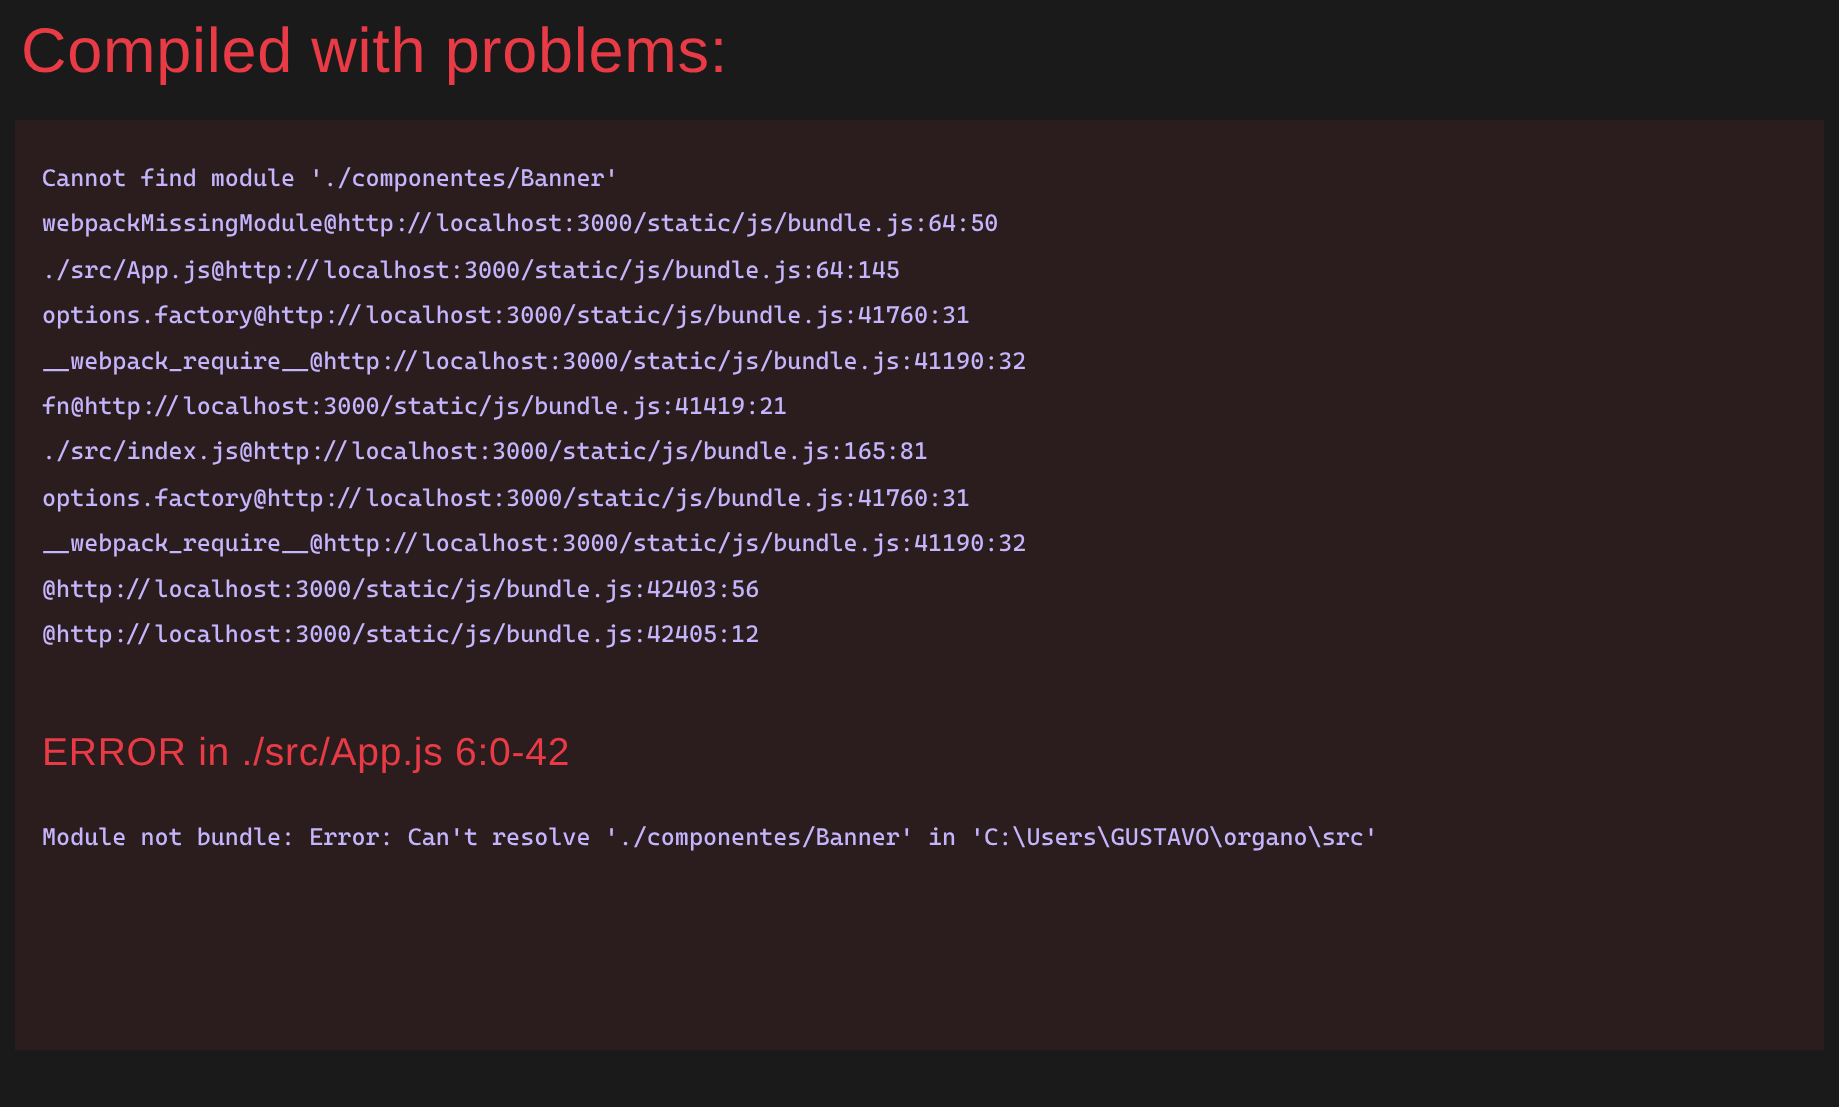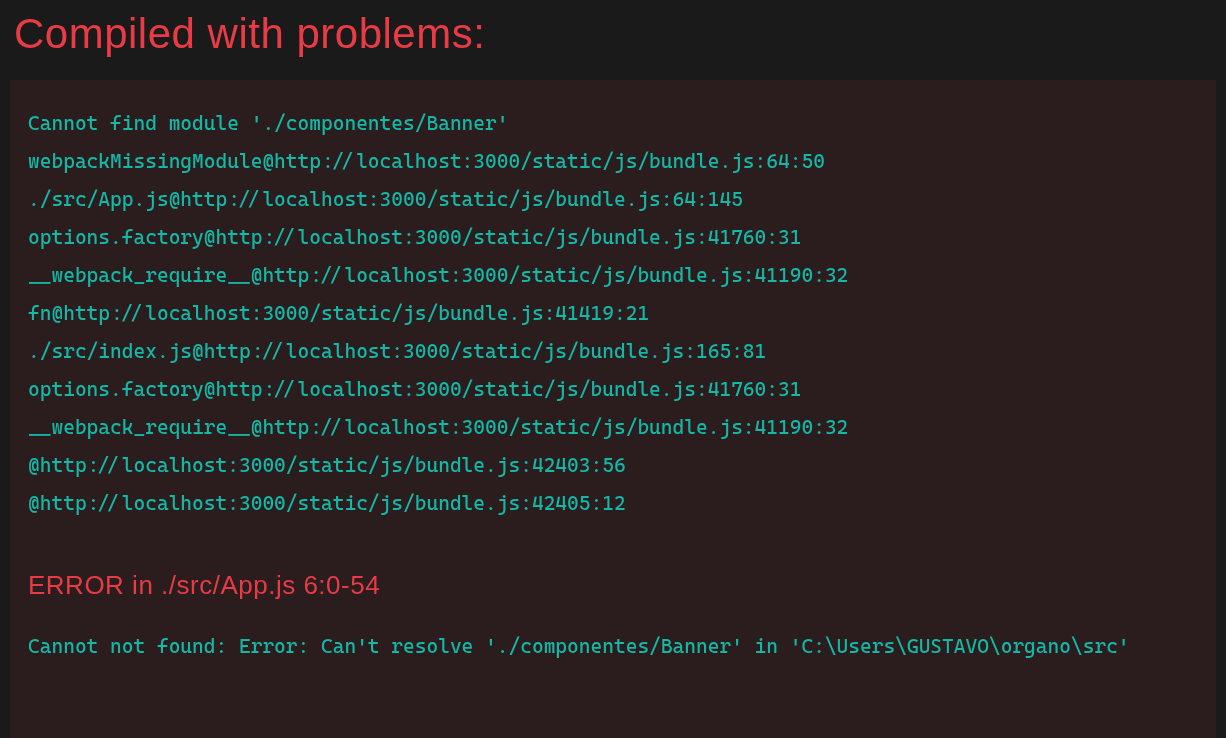--- a/index.html
+++ b/index.html
@@ -34,23 +34,23 @@
       margin-bottom: 48px;
     }
     .error-title {
       color: #e83b46;
       font-size: 26px;
       font-weight: normal;
       margin-bottom: 26px;
       letter-spacing: 0.5px;
     }
     .error-body {
-      color: #14b8a6;
+      color: #c4b5fd;
       font-family: "Cascadia Code", "Consolas", "Menlo", "Monaco", monospace;
-      font-size: 20px;
+      font-size: 16px;
       line-height: 1.9;
       white-space: pre-wrap;
       word-break: break-all;
     }
   </style>
 </head>
 <body>
 
 <div class="header">
   <h1>Compiled with problems:</h1>
@@ -66,17 +66,17 @@
 __webpack_require__@http://localhost:3000/static/js/bundle.js:41190:32
 fn@http://localhost:3000/static/js/bundle.js:41419:21
 ./src/index.js@http://localhost:3000/static/js/bundle.js:165:81
 options.factory@http://localhost:3000/static/js/bundle.js:41760:31
 __webpack_require__@http://localhost:3000/static/js/bundle.js:41190:32
 @http://localhost:3000/static/js/bundle.js:42403:56
 @http://localhost:3000/static/js/bundle.js:42405:12</div>
   </div>
 
   <div class="error-block">
-    <div class="error-title">ERROR in ./src/App.js 6:0-54</div>
-    <div class="error-body">Cannot not found: Error: Can't resolve './componentes/Banner' in 'C:\Users\GUSTAVO\organo\src'</div>
+    <div class="error-title">ERROR in ./src/App.js 6:0-42</div>
+    <div class="error-body">Module not bundle: Error: Can't resolve './componentes/Banner' in 'C:\Users\GUSTAVO\organo\src'</div>
   </div>
 
 </div>
 
 </body></html>

